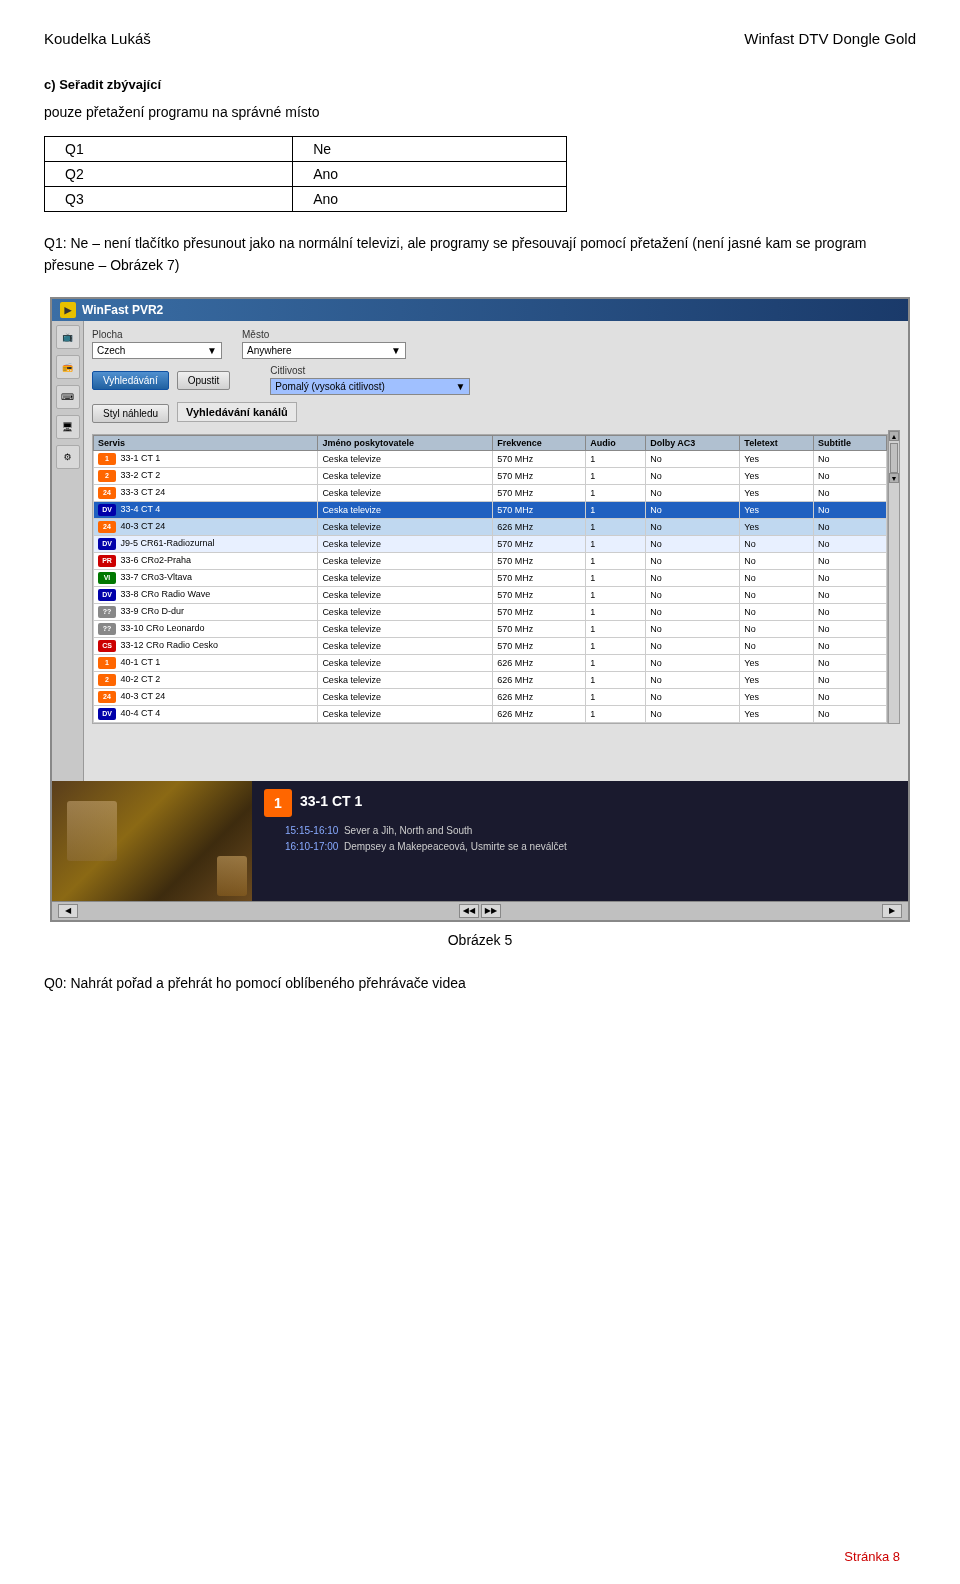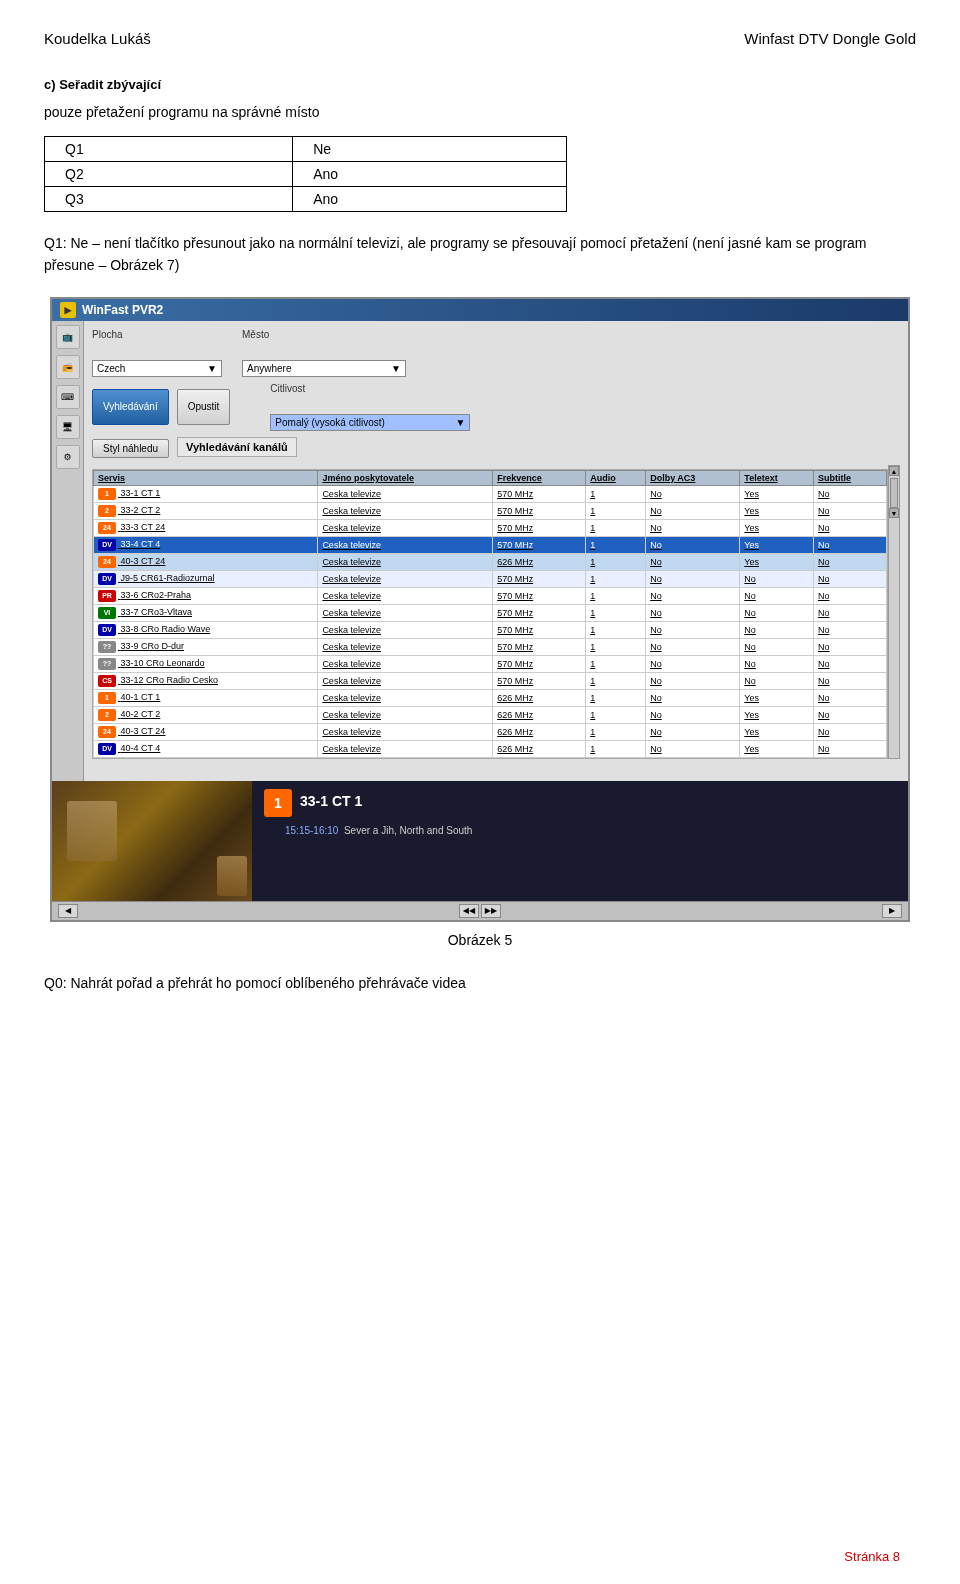--- a/index.html
+++ b/index.html
@@ -107,21 +107,21 @@
       padding: 8px;
     }
     .form-row {
       display: flex;
       gap: 20px;
       margin-bottom: 6px;
     }
     .form-group {
       display: flex;
       flex-direction: column;
-      gap: 20px;
+      gap: 2px;
     }
     .form-label {
       font-size: 10px;
       color: #333;
     }
     .form-select {
       background: #fff;
       border: 1px solid #888;
       padding: 2px 4px;
       font-size: 10px;
@@ -180,21 +180,20 @@
     
     .channel-table-container {
       border: 1px solid #aaa;
       overflow: hidden;
       margin-top: 4px;
     }
     .channel-table {
       width: 100%;
       border-collapse: collapse;
       font-size: 9px;
-      text-decoration: underline;
     }
     .channel-table thead tr {
       background: #b0c0d0;
     }
     .channel-table th {
       border: 1px solid #888;
       padding: 2px 4px;
       text-align: left;
       font-weight: bold;
       font-size: 9px;
@@ -632,20 +631,21 @@
         <div style="position:absolute;bottom:5px;right:5px;width:30px;height:40px;background:linear-gradient(to bottom,#c8a060,#8B6020);border-radius:3px;opacity:0.6;"></div>
         <div style="position:absolute;top:20px;left:15px;width:50px;height:60px;background:linear-gradient(to bottom,#d0b080,#907040);border-radius:3px;opacity:0.5;"></div>
       </div>
       <div class="preview-info">
         <div style="display:flex; align-items:flex-start; margin-bottom:6px;">
           <div class="preview-channel-badge">1</div>
           <div class="preview-channel-name">33-1 CT 1</div>
         </div>
         <div class="preview-schedule">
           <div><span class="time">15:15-16:10</span> &nbsp;Sever a Jih, North and South</div>
+          <div><span class="time">16:10-17:00</span> &nbsp;Dempsey a Makepeaceová, Usmirte se a neválčet</div>
         </div>
       </div>
     </div>
 
     <div class="bottom-bar">
       <div class="nav-btn">◀</div>
       <div style="display:flex; gap:2px;">
         <div class="nav-btn">◀◀</div>
         <div class="nav-btn">▶▶</div>
       </div>

